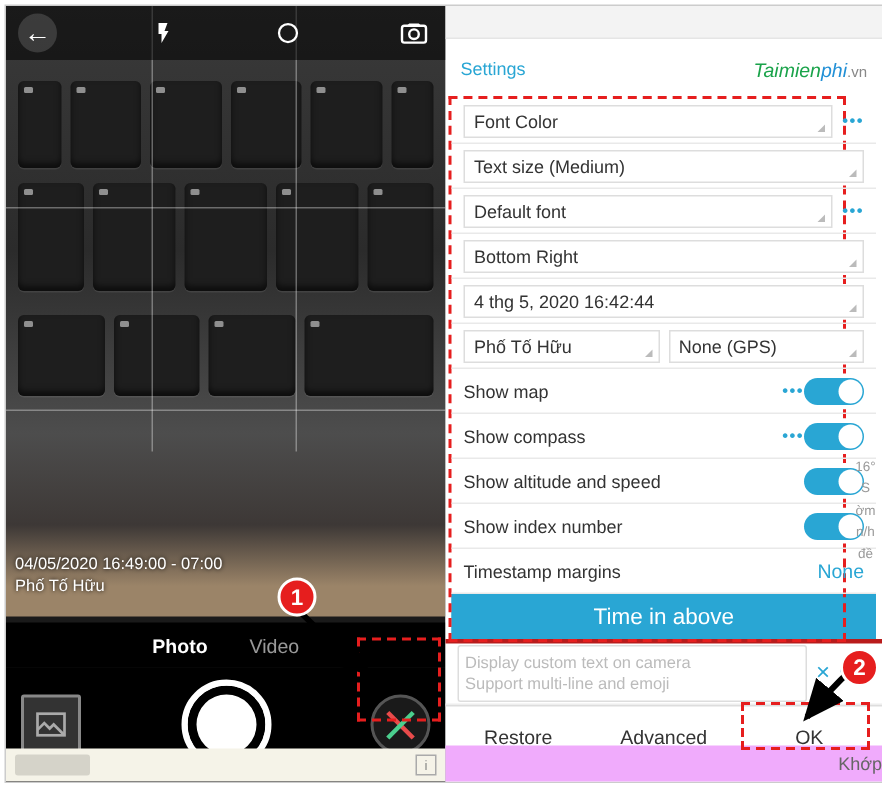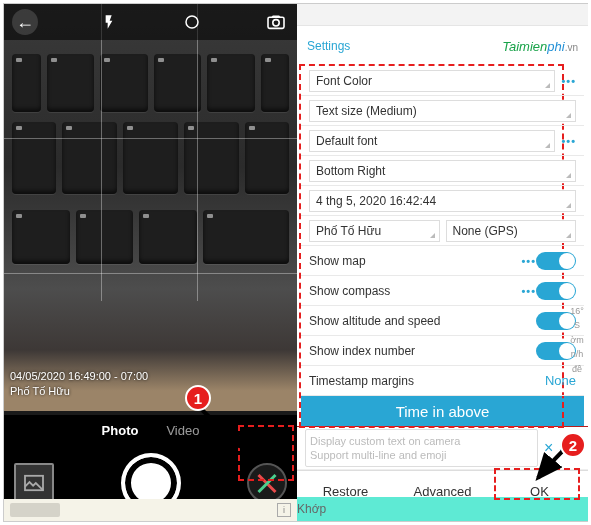--- a/index.html
+++ b/index.html
@@ -47,27 +47,27 @@
 .select-box{flex:1;height:22px;border:1px solid #ddd;background:#fff;display:flex;align-items:center;padding:0 6px;font-size:12px;position:relative}
 .select-box::after{content:"";position:absolute;right:4px;bottom:3px;width:0;height:0;border-left:5px solid transparent;border-bottom:5px solid #bbb}
 .split{display:flex;gap:6px;flex:1}
 .split .select-box{flex:1}
 .toggle{width:40px;height:18px;background:#29a6d4;border-radius:9px;position:relative;margin-left:auto}
 .toggle::after{content:"";position:absolute;right:1px;top:1px;width:16px;height:16px;background:#fff;border-radius:50%}
 .val-right{margin-left:auto;color:#29a6d4;font-size:13px}
 .timebtns{display:flex;height:30px}
 .timebtns div{flex:1;display:flex;align-items:center;justify-content:center;font-size:15px;color:#29a6d4;border:1px solid #29a6d4}
 .timebtns .active{background:#29a6d4;color:#fff}
-.custom-row{height:44px;display:flex;align-items:center;padding:0 8px;gap:6px;border-top:1px solid #b91c1c;border-bottom:1px solid #eee}
+.custom-row{height:44px;display:flex;align-items:center;padding:0 8px;gap:6px;border-top:3px solid #b91c1c;border-bottom:1px solid #eee}
 .custom-row .txt{flex:1;color:#bbb;font-size:11px;line-height:1.3;border:1px solid #ddd;padding:4px;border-radius:2px}
 .custom-row .x{color:#29a6d4;font-size:16px}
 .custom-row .save{color:#29a6d4;font-size:12px}
 .action-row{display:flex;height:42px;border-top:1px solid #ddd}
 .action-row div{flex:1;display:flex;align-items:center;justify-content:center;font-size:13px;color:#333}
-.r-footer{position:absolute;bottom:0;left:0;right:0;height:24px;background:#5eead4;display:flex;align-items:center;justify-content:flex-start;font-size:12px;color:#666}
+.r-footer{position:absolute;bottom:0;left:0;right:0;height:24px;background:#f0abfc;display:flex;align-items:center;justify-content:flex-end;font-size:12px;color:#666}
 .r-sidefrag{position:absolute;right:0;top:300px;width:20px;color:#999;font-size:9px;line-height:1.6;text-align:center;padding-right:2px}
 .setting-block{position:relative;margin:0 4px}
 </style>
 </head>
 <body>
 
 <div class="outer">
 
 <div class="left-panel">
   <div class="cam-view">

